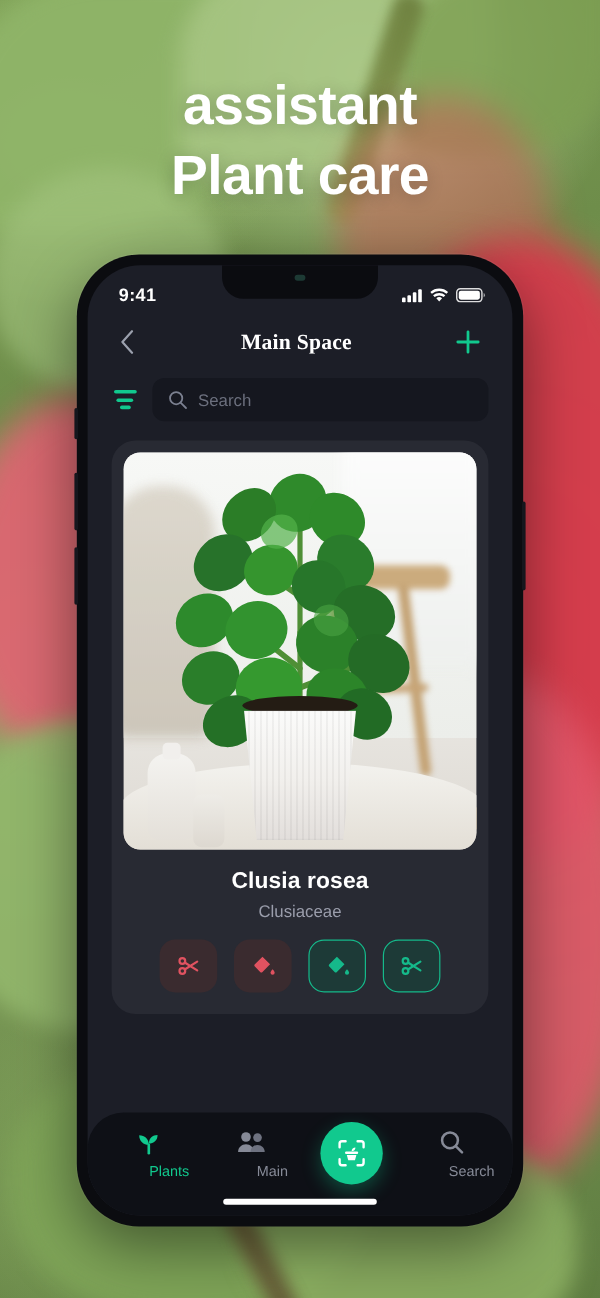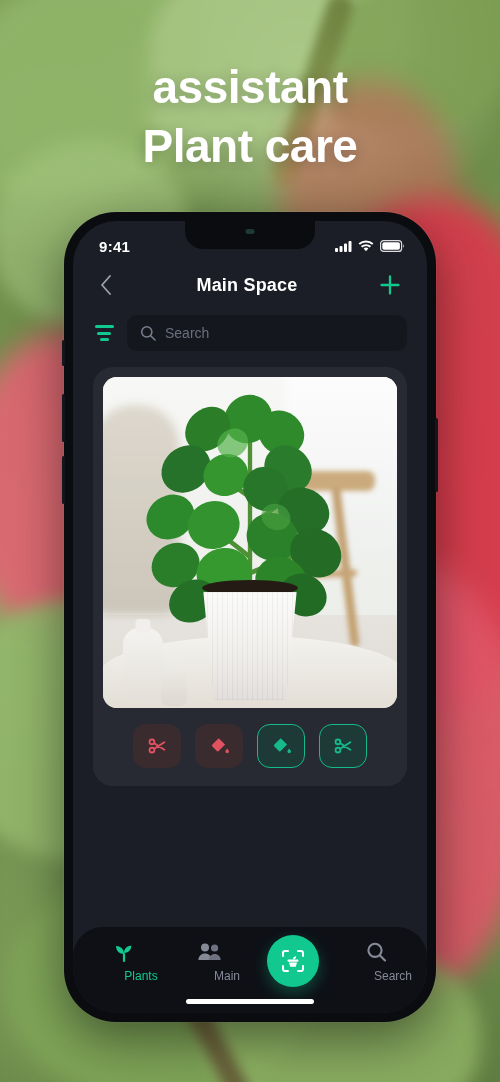--- a/index.html
+++ b/index.html
@@ -97,21 +97,21 @@
     position:relative; height:40px;
     display:flex; align-items:center; justify-content:space-between;
     padding:10px 22px 0 26px; color:#fff; z-index:5;
   }
   .sb-time { font-size:15px; font-weight:bold; letter-spacing:.3px; }
   .sb-icons { display:flex; align-items:center; gap:6px; }
 
   
   .appheader {
     display:flex; align-items:center; justify-content:space-between;
-    padding:8px 22px 4px 20px; height:44px;
+    padding:8px 22px 4px 20px; height:44px;font-family:Liberation Serif, serif;
   }
   .back-chev { width:26px; height:26px; display:flex; align-items:center; justify-content:center; }
   .app-title { color:#fff; font-size:18px; font-weight:bold; letter-spacing:.2px; }
   .plus-btn { width:30px; height:30px; display:flex; align-items:center; justify-content:center; }
 
   
   .searchrow { display:flex; align-items:center; gap:12px; padding:10px 20px 0 20px; }
   .filter-ico { width:22px; height:22px; display:flex; flex-direction:column; gap:3.5px; align-items:center; justify-content:center; flex:0 0 auto; }
   .filter-ico i { display:block; height:3px; border-radius:2px; background:#11c98e; }
   .filter-ico i:nth-child(1){ width:19px; }
@@ -358,20 +358,22 @@
             </g>
           </svg>
         </div>
 
         <div class="ph-soil"></div>
         <div class="ph-pot"></div>
         <div class="ph-vase1"></div>
         <div class="ph-vase2"></div>
       </div>
 
+      <div class="card-title">Clusia rosea</div>
+      <div class="card-sub">Clusiaceae</div>
 
       <div class="actions">
         <div class="act red">
           <svg width="22" height="22" viewBox="0 0 24 24">
             <g stroke="#e05260" stroke-width="2" fill="none" stroke-linecap="round">
               <circle cx="6.5" cy="7.5" r="2.6"></circle>
                 <circle cx="6.5" cy="16.5" r="2.6"></circle>
               <path d="M9 9 20 16M9 15 20 8"></path>
             </g>
           </svg>

